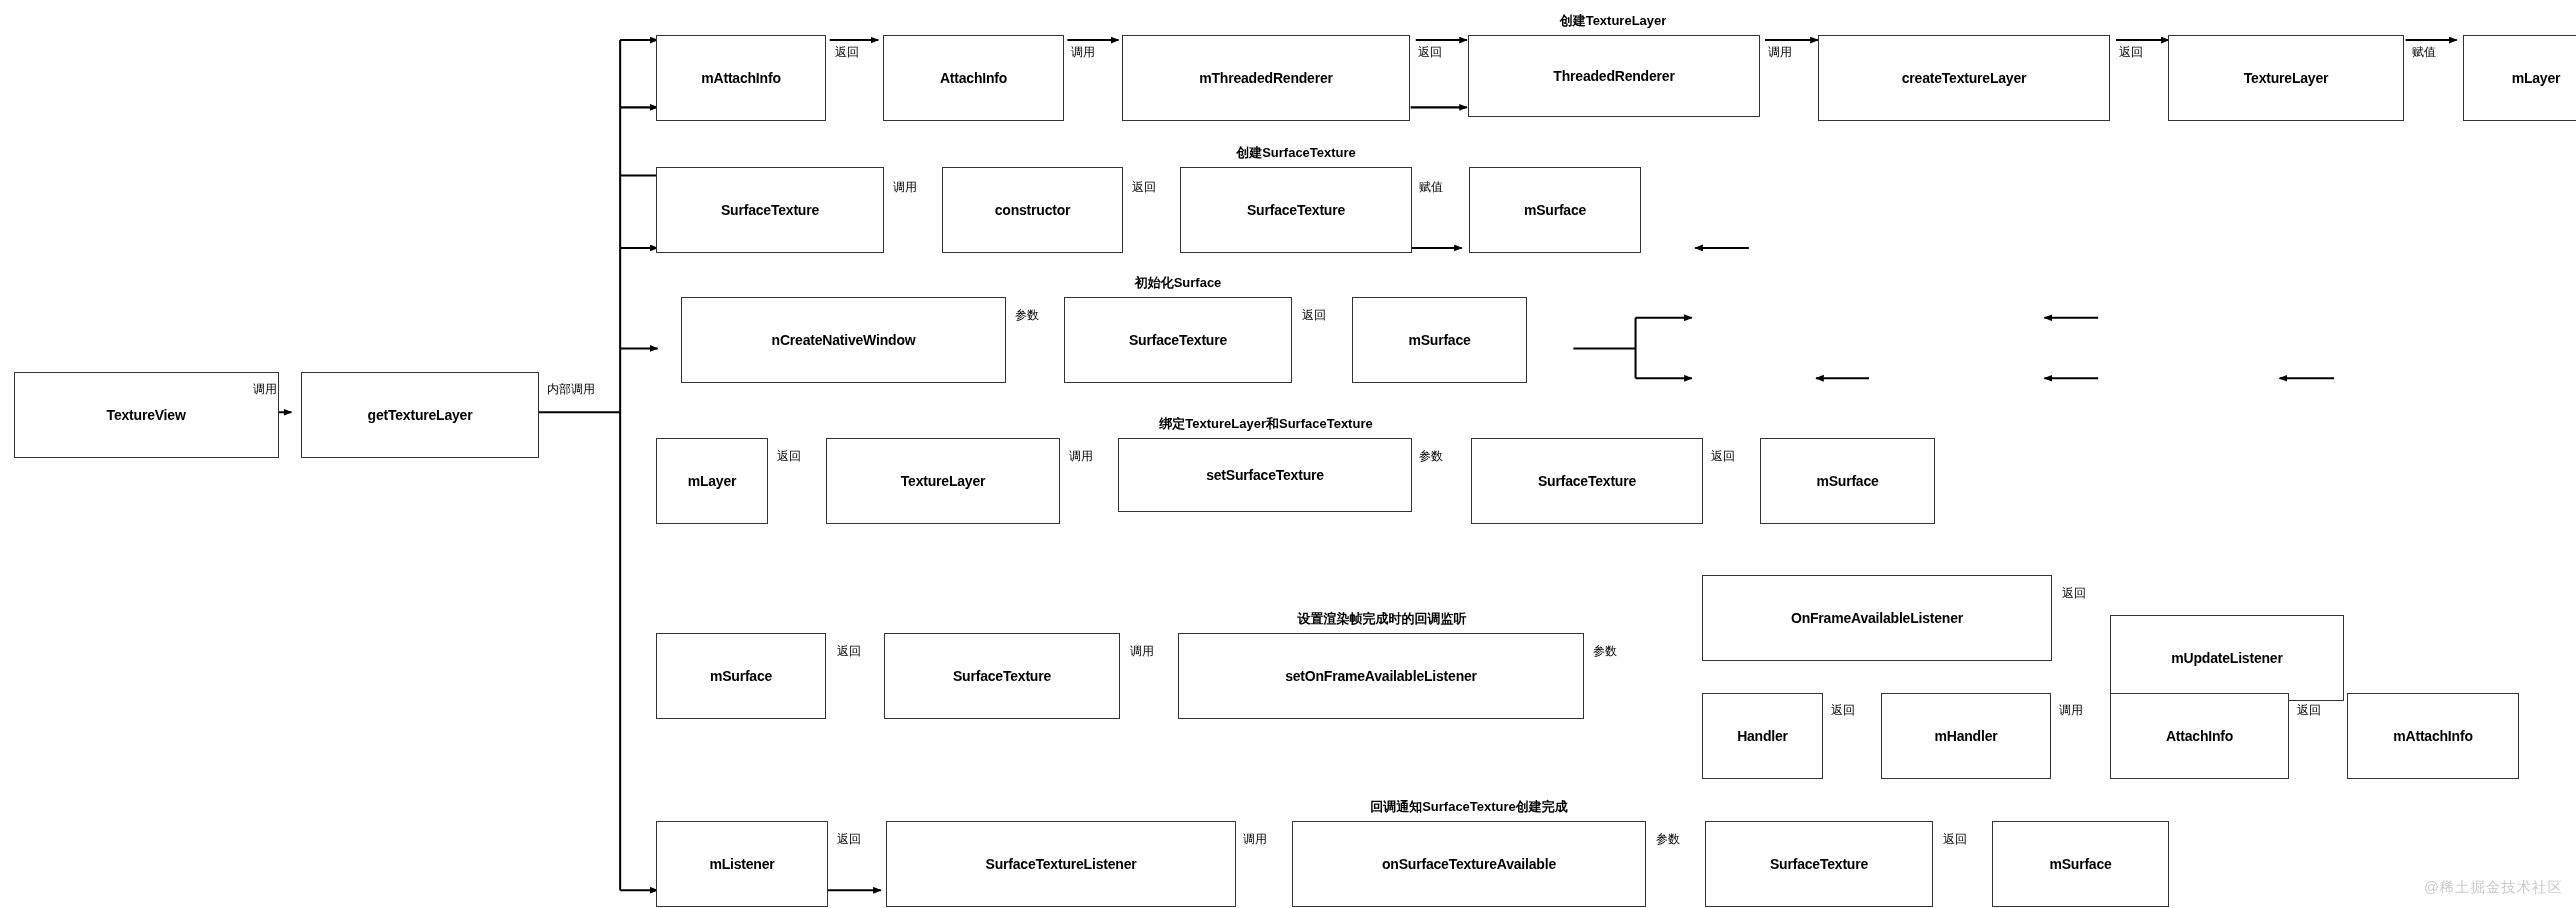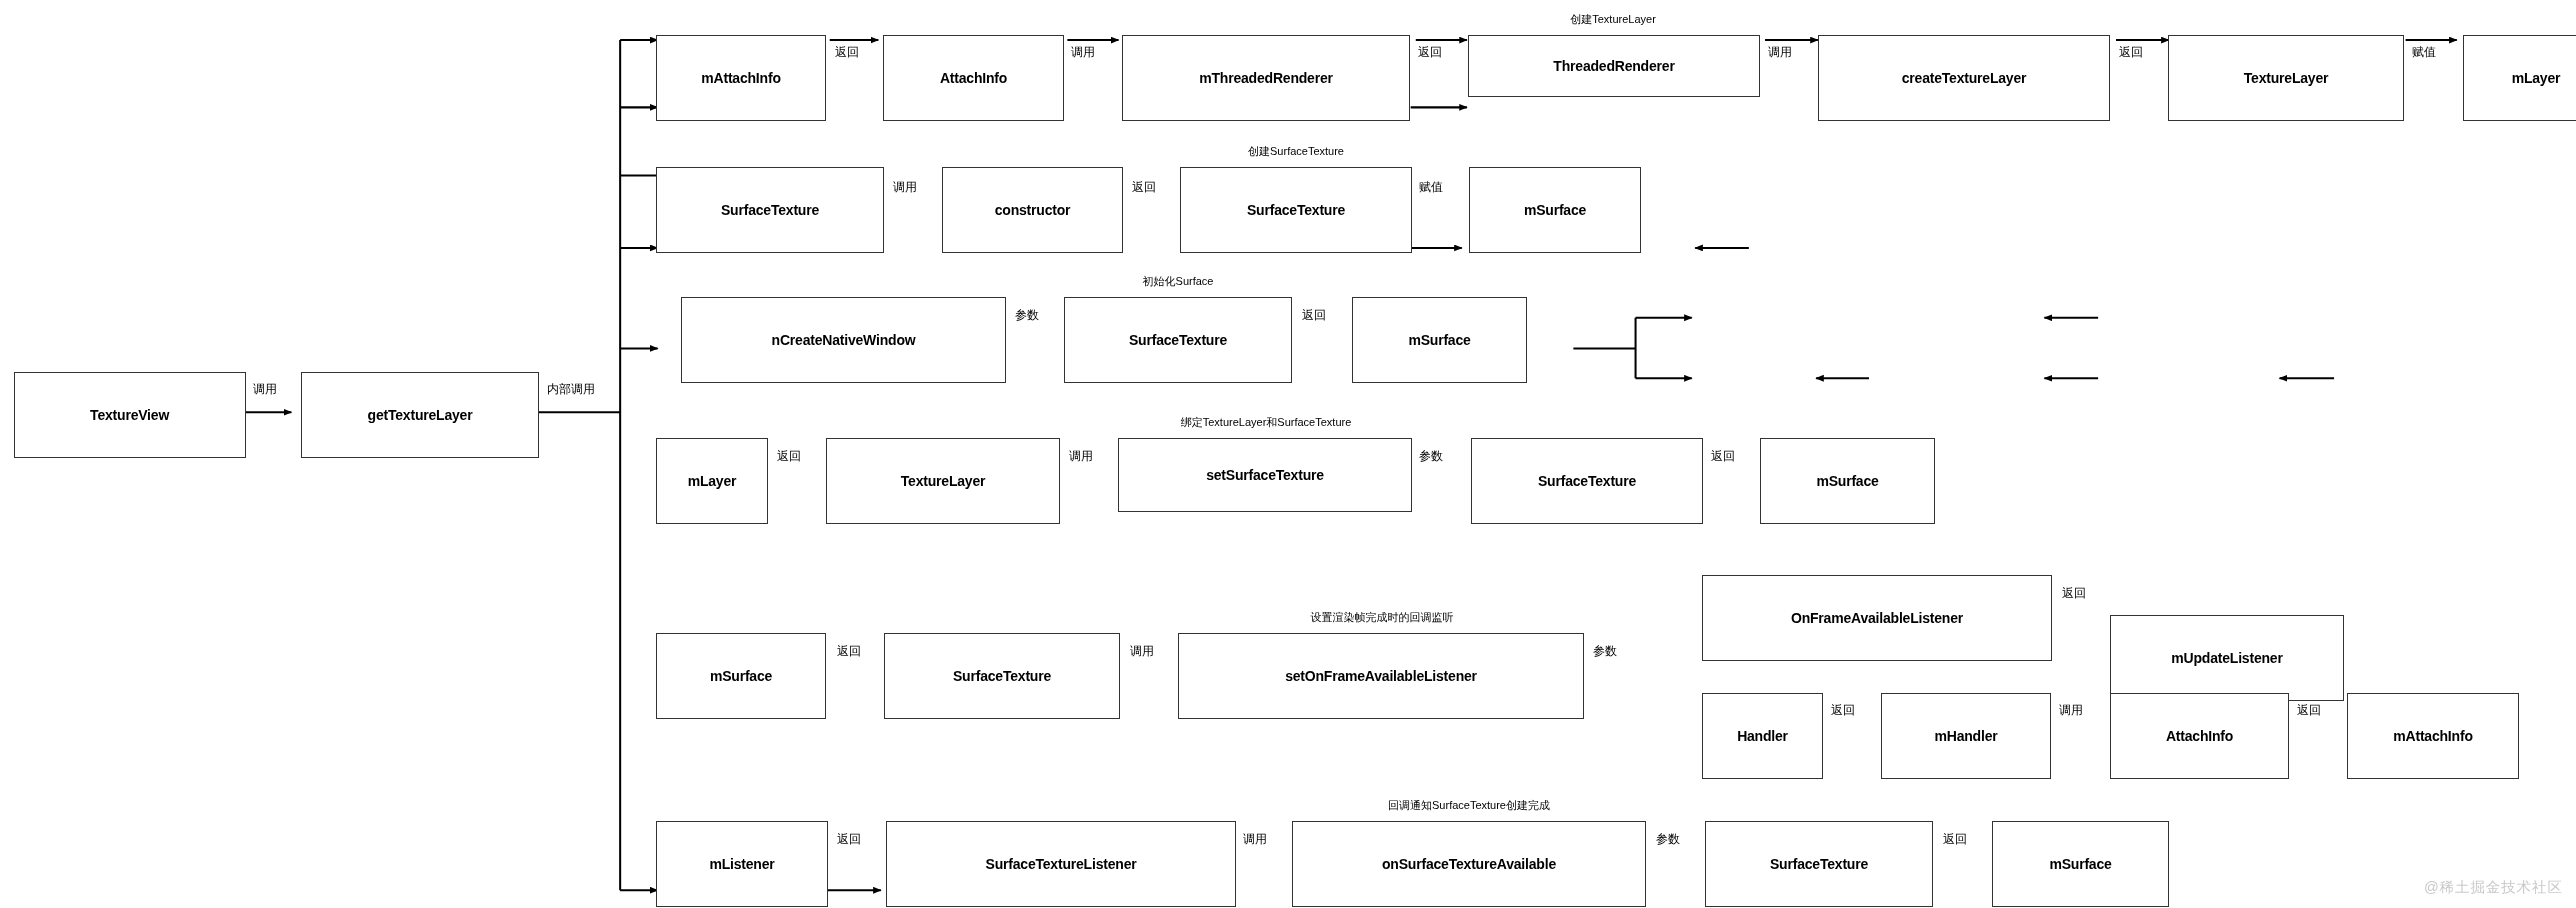--- a/index.html
+++ b/index.html
@@ -32,22 +32,22 @@
     font-size:12px;
     font-weight:normal;
     color:#000000;
     white-space:nowrap;
     line-height:1;
     text-align:center;
   }
 
   .group-label{
     position:absolute;
-    font-size:11px;
-    font-weight:normal;
+    font-size:13px;
+    font-weight:bold;
     color:#000000;
     white-space:nowrap;
     line-height:1;
     text-align:center;
   }
 
   .watermark{
     position:absolute;
     font-size:14.5px;
     color:#c9c9c9;
@@ -119,26 +119,26 @@
 
       <line x1="968" y1="1045" x2="1034" y2="1045" marker-end="url(#arrR)"></line>
       <line x1="1376" y1="1045" x2="1440" y2="1045" marker-end="url(#arrR)"></line>
       <line x1="1854" y1="1045" x2="1918" y2="1045" marker-end="url(#arrR)"></line>
       <line x1="2264" y1="1045" x2="2200" y2="1045" marker-end="url(#arrL)"></line>
 
     </g>
   </svg>
 
   <div id="nodes-layer">
-      <div class="node" style="left: 13.6px; top: 372px; width: 232px; height: 86px;">TextureView</div>
+      <div class="node" style="left: 13.6px; top: 372px; width: 265px; height: 86px;">TextureView</div>
       <div class="node" style="left: 301px; top: 372px; width: 238px; height: 86px;">getTextureLayer</div>
       <div class="node" style="left: 656px; top: 35px; width: 170px; height: 86px;">mAttachInfo</div>
       <div class="node" style="left: 883px; top: 35px; width: 181px; height: 86px;">AttachInfo</div>
       <div class="node" style="left: 1122px; top: 35px; width: 288px; height: 86px;">mThreadedRenderer</div>
-      <div class="node" style="left: 1468px; top: 35px; width: 292px; height: 62px;">ThreadedRenderer</div>
+      <div class="node" style="left: 1468px; top: 35px; width: 292px; height: 82px;">ThreadedRenderer</div>
       <div class="node" style="left: 1818px; top: 35px; width: 292px; height: 86px;">createTextureLayer</div>
       <div class="node" style="left: 2168px; top: 35px; width: 236px; height: 86px;">TextureLayer</div>
       <div class="node" style="left: 2463px; top: 35px; width: 146px; height: 86px;">mLayer</div>
       <div class="node" style="left: 656px; top: 167px; width: 228px; height: 86px;">SurfaceTexture</div>
       <div class="node" style="left: 942px; top: 167px; width: 181px; height: 86px;">constructor</div>
       <div class="node" style="left: 1180px; top: 167px; width: 232px; height: 86px;">SurfaceTexture</div>
       <div class="node" style="left: 1469px; top: 167px; width: 172px; height: 86px;">mSurface</div>
       <div class="node" style="left: 681px; top: 297px; width: 325px; height: 86px;">nCreateNativeWindow</div>
       <div class="node" style="left: 1064px; top: 297px; width: 228px; height: 86px;">SurfaceTexture</div>
       <div class="node" style="left: 1352px; top: 297px; width: 175px; height: 86px;">mSurface</div>

